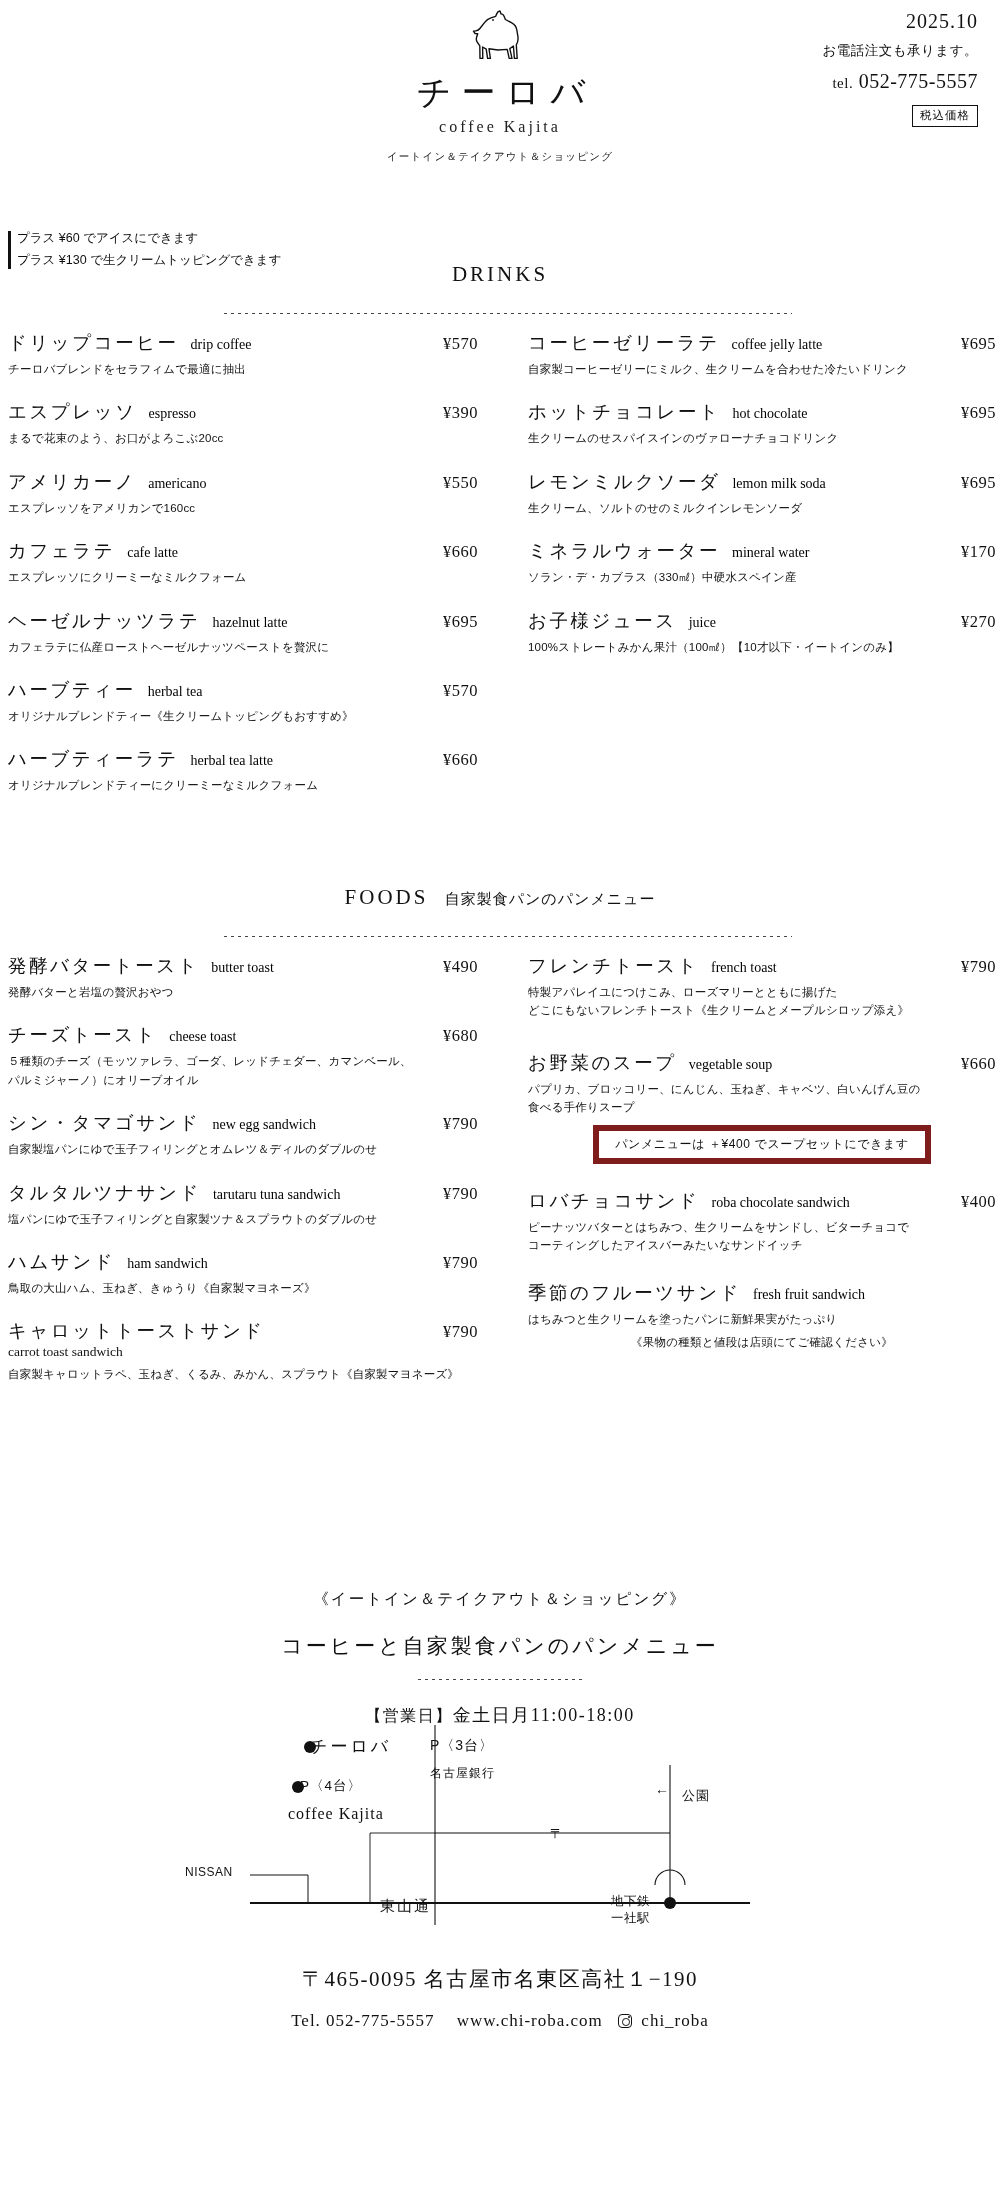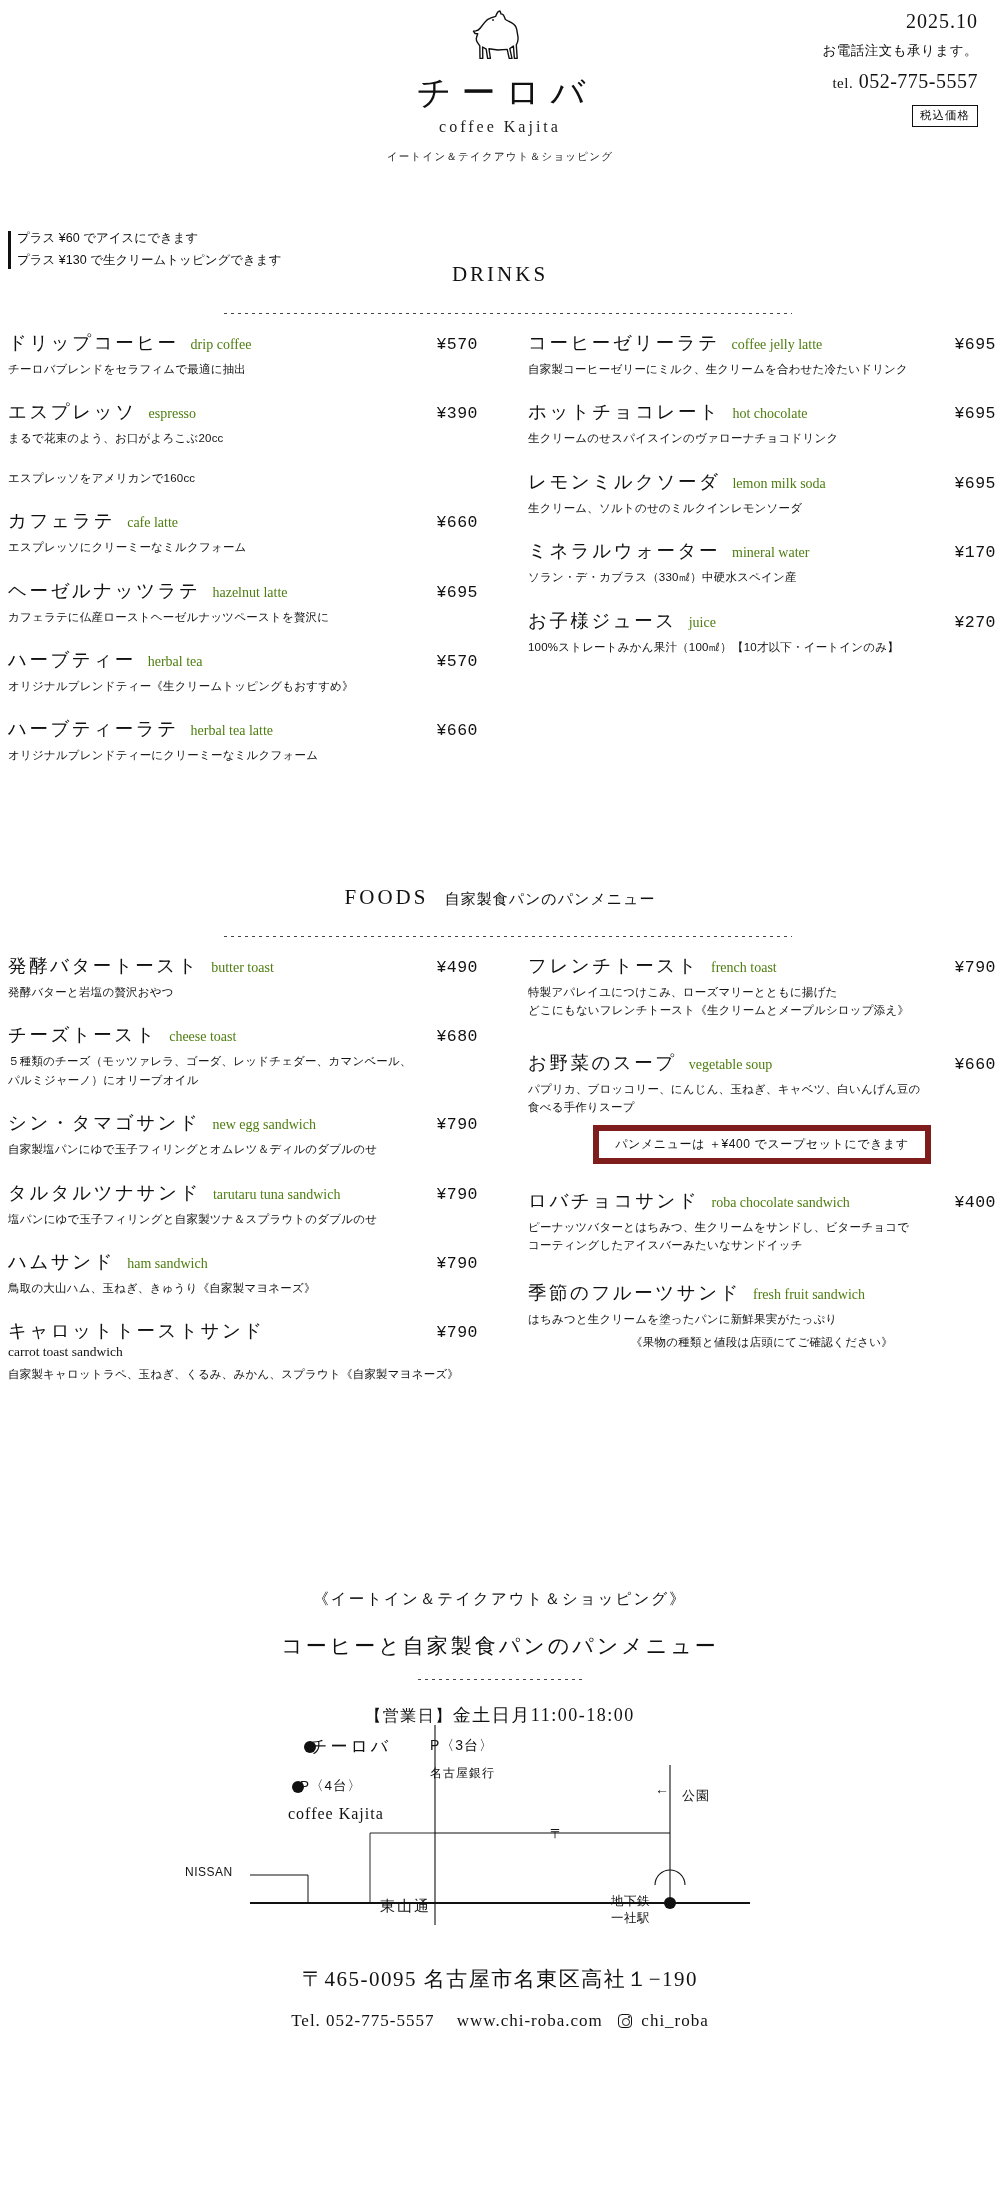--- a/index.html
+++ b/index.html
@@ -120,25 +120,25 @@
   }
   .name-jp {
     font-size:18.5px;
     letter-spacing:2.5px;
     font-weight:400;
   }
   .name-en {
     font-family:"Liberation Serif", serif;
     font-size:14px;
     margin-left:12px;
-    color:#4d7c0f;
+    color:#000000;
   }
   .price {
     margin-left:auto;
-    font-family:Liberation Mono, monospace;
+    font-family:Liberation Serif, serif;
     font-size:16.5px;
     letter-spacing:0.5px;
   }
   .desc {
     font-size:11.5px;
     line-height:1.6;
     margin-top:5px;
     letter-spacing:0.2px;
     color:#111;
   }
@@ -285,20 +285,25 @@
     </div>
     <div class="item">
       <div class="item-head">
         <span class="name-jp">エスプレッソ</span>
         <span class="name-en">espresso</span>
         <span class="price">¥390</span>
       </div>
       <div class="desc">まるで花束のよう、お口がよろこぶ20cc</div>
     </div>
     <div class="item">
+      <div class="item-head">
+        <span class="name-jp">アメリカーノ</span>
+        <span class="name-en">americano</span>
+        <span class="price">¥550</span>
+      </div>
       <div class="desc">エスプレッソをアメリカンで160cc</div>
     </div>
     <div class="item">
       <div class="item-head">
         <span class="name-jp">カフェラテ</span>
         <span class="name-en">cafe latte</span>
         <span class="price">¥660</span>
       </div>
       <div class="desc">エスプレッソにクリーミーなミルクフォーム</div>
     </div>

